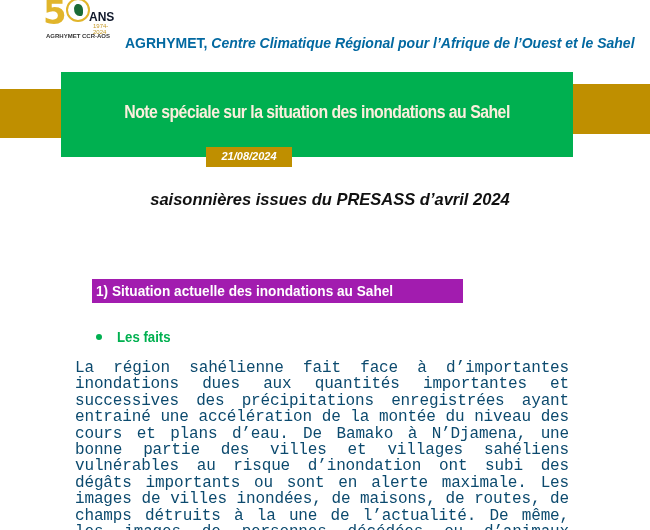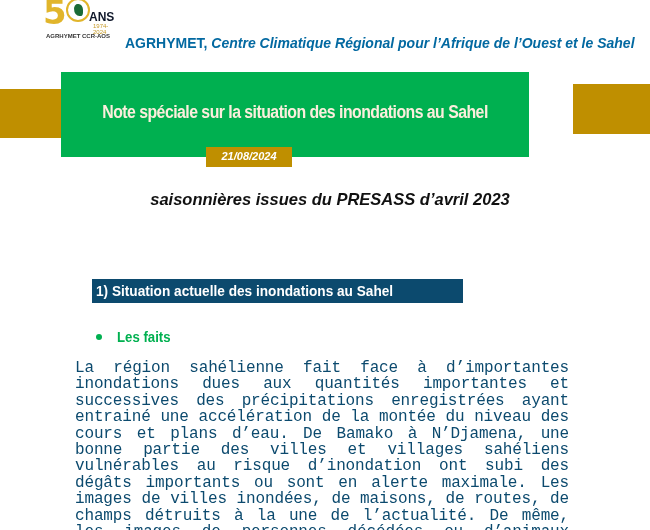--- a/index.html
+++ b/index.html
@@ -9,25 +9,25 @@
   .logo-circle { position:absolute; left:26px; top:-2px; width:24px; height:24px; border-radius:50%; border:2px solid #e1b52b; background:#ffffff; box-sizing:border-box; }
   .logo-circle::after { content:""; position:absolute; left:6px; top:4px; width:9px; height:12px; background:#1a6b36; border-radius:40% 50% 30% 60%; }
   .logo-ans { position:absolute; left:49px; top:10px; font-family:"Liberation Sans", sans-serif; font-weight:bold; font-size:12px; color:#0f172a; }
   .logo-years { position:absolute; left:53px; top:23px; font-size:6px; color:#c69a2a; }
   .logo-sub { position:absolute; left:6px; top:33px; font-size:6px; font-weight:bold; color:#333; white-space:nowrap; }
   .org-title { position:absolute; left:125px; top:4px; font-family:"Liberation Sans", sans-serif; font-size:14px; color:#0369a1; white-space:nowrap;margin-top:31px; }
   .org-title .org-name { font-weight:bold; }
   .org-title .org-desc { font-style:italic; font-weight:bold; }
   .gold-left { position:absolute; left:0; top:89px; width:62px; height:49px; background:#bf8f00; }
   .gold-right { position:absolute; left:573px; top:84px; width:77px; height:50px; background:#bf8f00; }
-  .green-box { position:absolute; left:61px; top:72px; width:468px; height:85px; background:#00b050; }
+  .green-box { position:absolute; left:61px; top:72px; width:512px; height:85px; background:#00b050; }
   .main-title { position:absolute; left:0; right:0; top:30px; text-align:center; font-family:"Liberation Sans", sans-serif; font-weight:bold; font-size:18px; color:#fbeedd; letter-spacing:-0.6px; transform:scaleX(0.88); }
   .date-box { position:absolute; left:206px; top:147px; width:86px; height:20px; background:#bf8f00; text-align:center; line-height:19px; font-family:"Liberation Sans", sans-serif; font-style:italic; font-weight:bold; font-size:11px; color:#ffffff; }
   .lead { position:absolute; left:60px; top:187px; width:540px; text-align:center; font-family:"Liberation Sans", sans-serif; font-style:italic; font-weight:bold; font-size:16.5px; line-height:24px; color:#111; }
-  .section-bar { position:absolute; left:92px; top:279px; width:371px; height:24px; background:#0c4a6e; }
+  .section-bar { position:absolute; left:92px; top:279px; width:371px; height:24px; background:#a21caf; }
   .section-title { position:absolute; left:4px; top:3px; font-family:"Liberation Sans", sans-serif; font-weight:bold; font-size:15.5px; color:#ffffff; white-space:nowrap; transform:scaleX(0.88); transform-origin:left; }
   .bullet-row { position:absolute; left:96px; top:328px; display:flex; align-items:center; }
   .bullet-dot { width:6px; height:6px; border-radius:50%; background:#00b050; margin-right:15px; }
   .bullet-text { font-family:"Liberation Sans", sans-serif; font-weight:bold; font-size:15px; color:#00b050; transform:scaleX(0.88); transform-origin:left; }
   .body-text { position:absolute; left:75px; top:360px; width:494px; text-align:justify; font-family:Liberation Mono, monospace; font-size:16px; line-height:16.4px; color:#0c4a6e; letter-spacing:-0.15px; }
 </style>
 </head>
 <body>
 
 <div class="logo">
@@ -45,21 +45,21 @@
 <div class="gold-left"></div>
 <div class="gold-right"></div>
 
 <div class="green-box">
   <div class="main-title">Note spéciale sur la situation des inondations au Sahel</div>
 </div>
 
 <div class="date-box">21/08/2024</div>
 
 <div class="lead">
-  <div>saisonnières issues du PRESASS d’avril 2023</div>
+  <div>saisonnières issues du PRESASS d’avril 2024</div>
 </div>
 
 <div class="section-bar">
   <span class="section-title">1) Situation actuelle des inondations au Sahel</span>
 </div>
 
 <div class="bullet-row">
   <span class="bullet-dot"></span>
   <span class="bullet-text">Les faits</span>
 </div>

